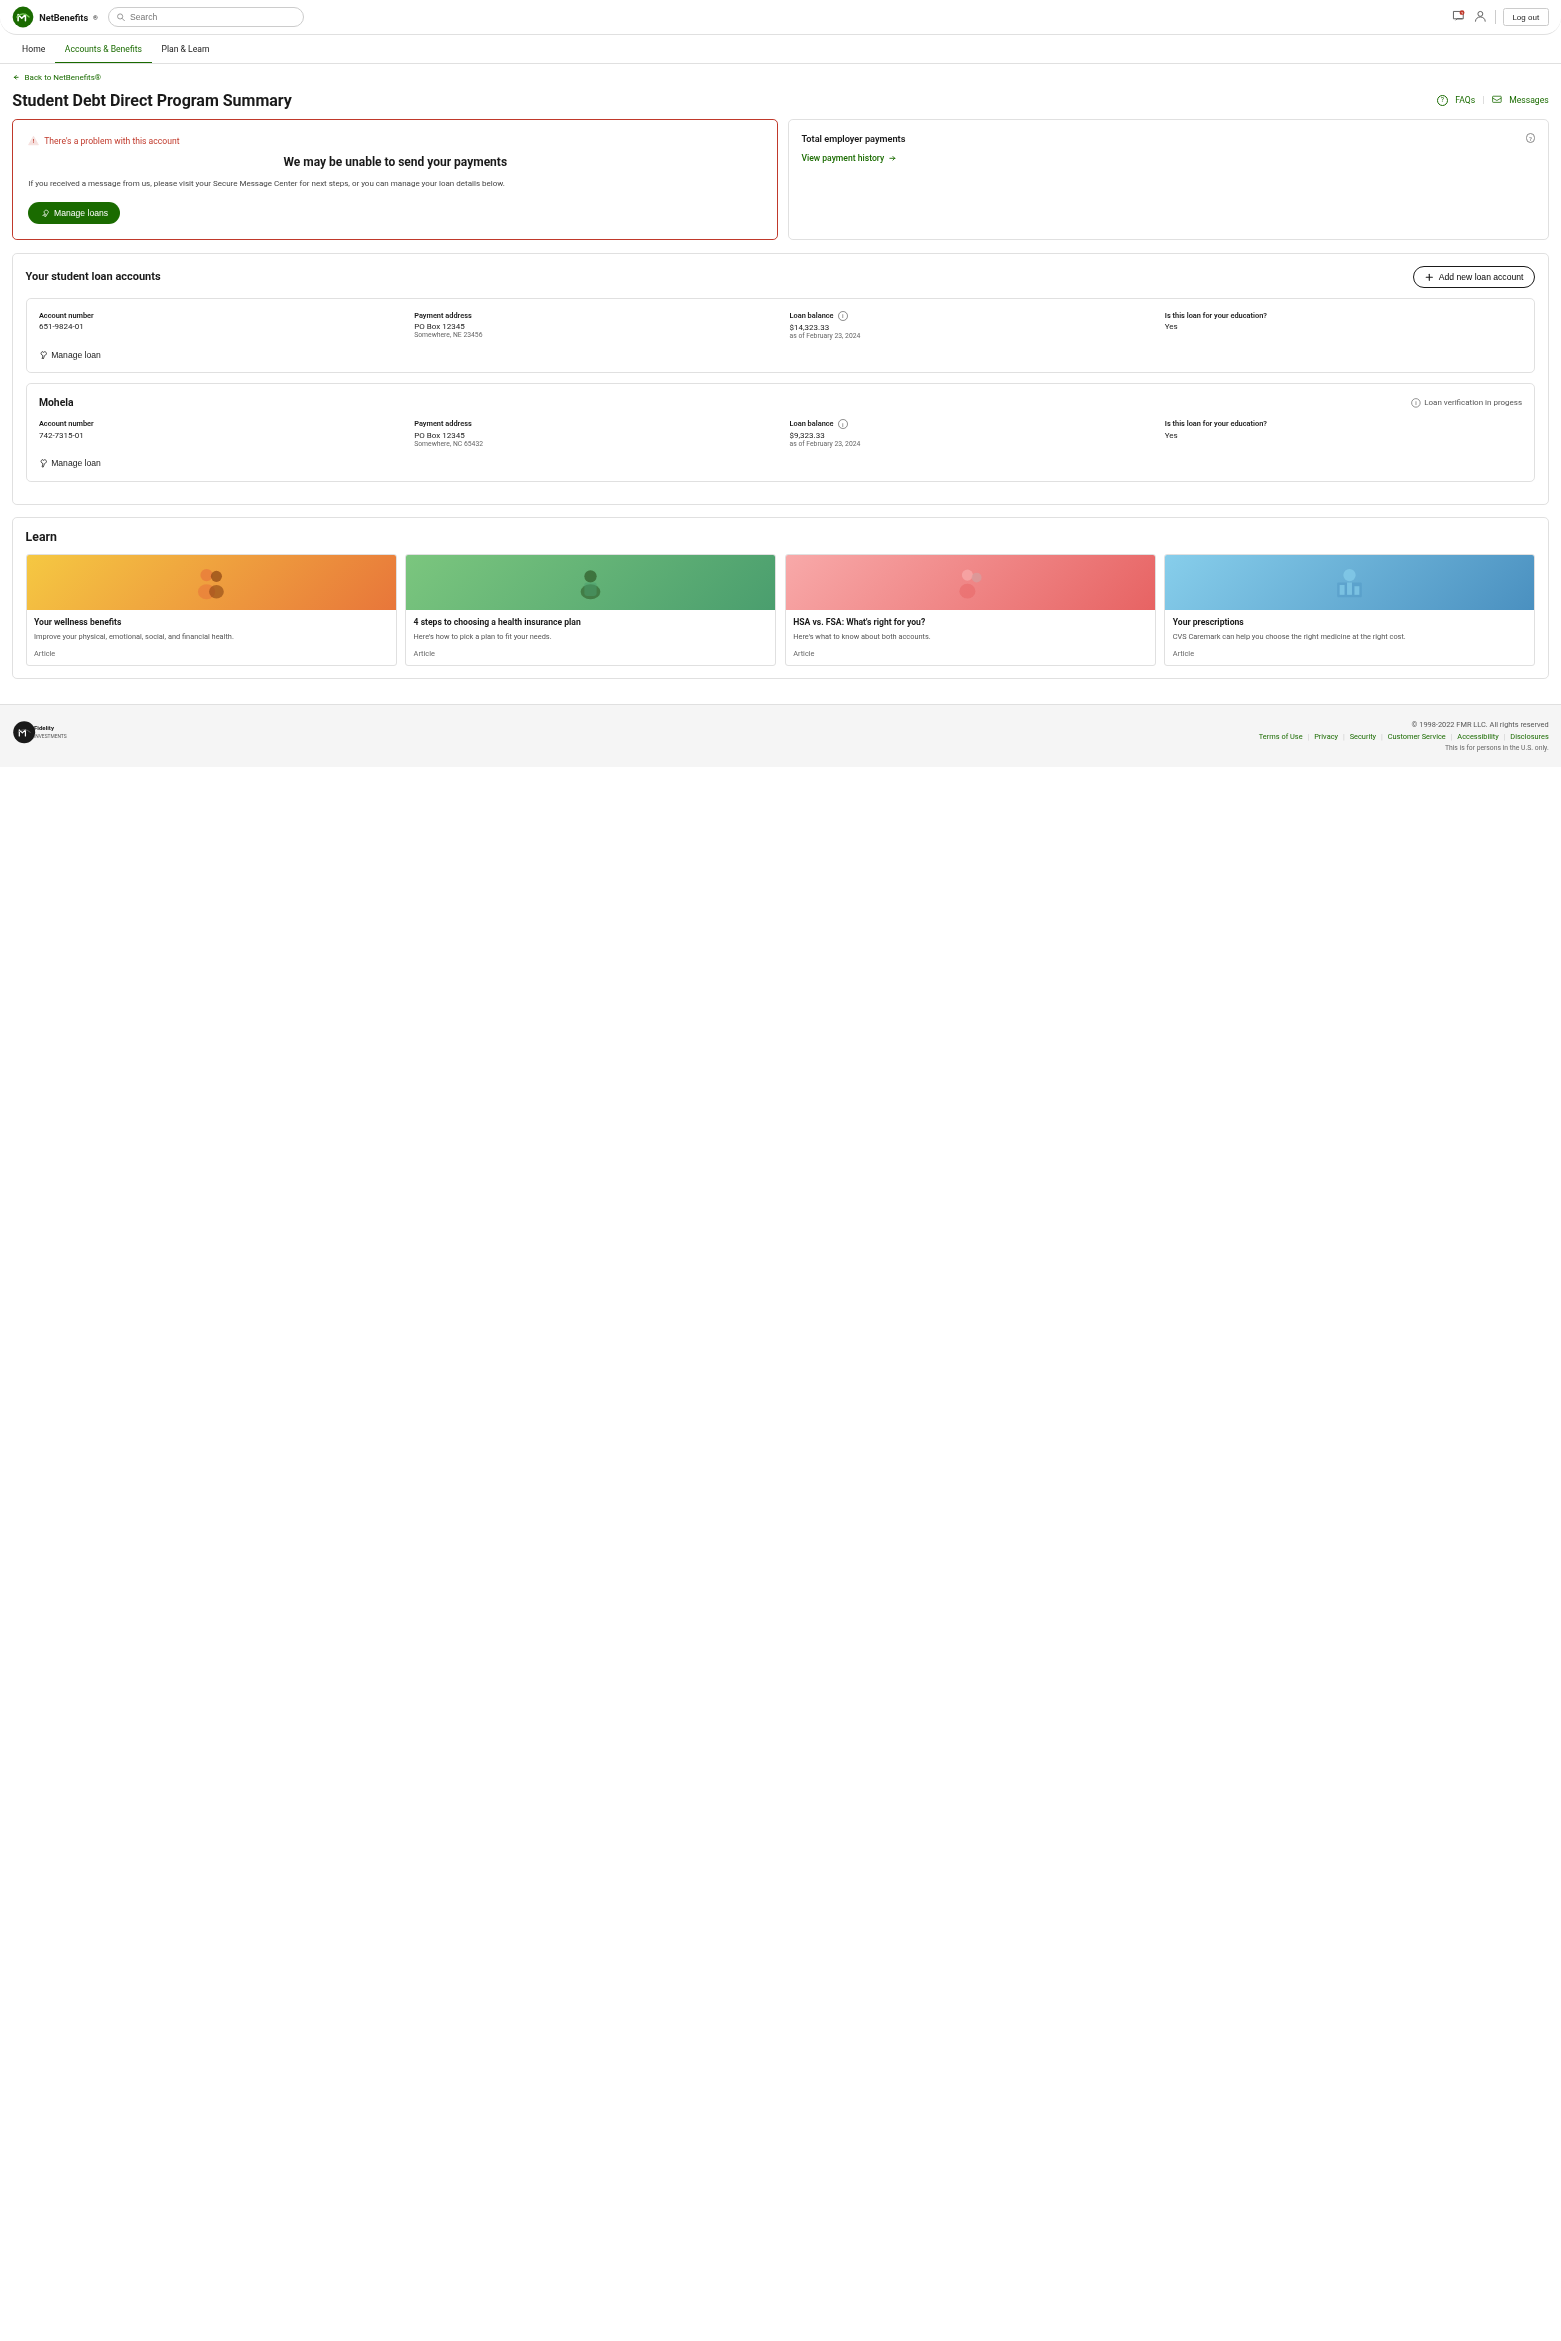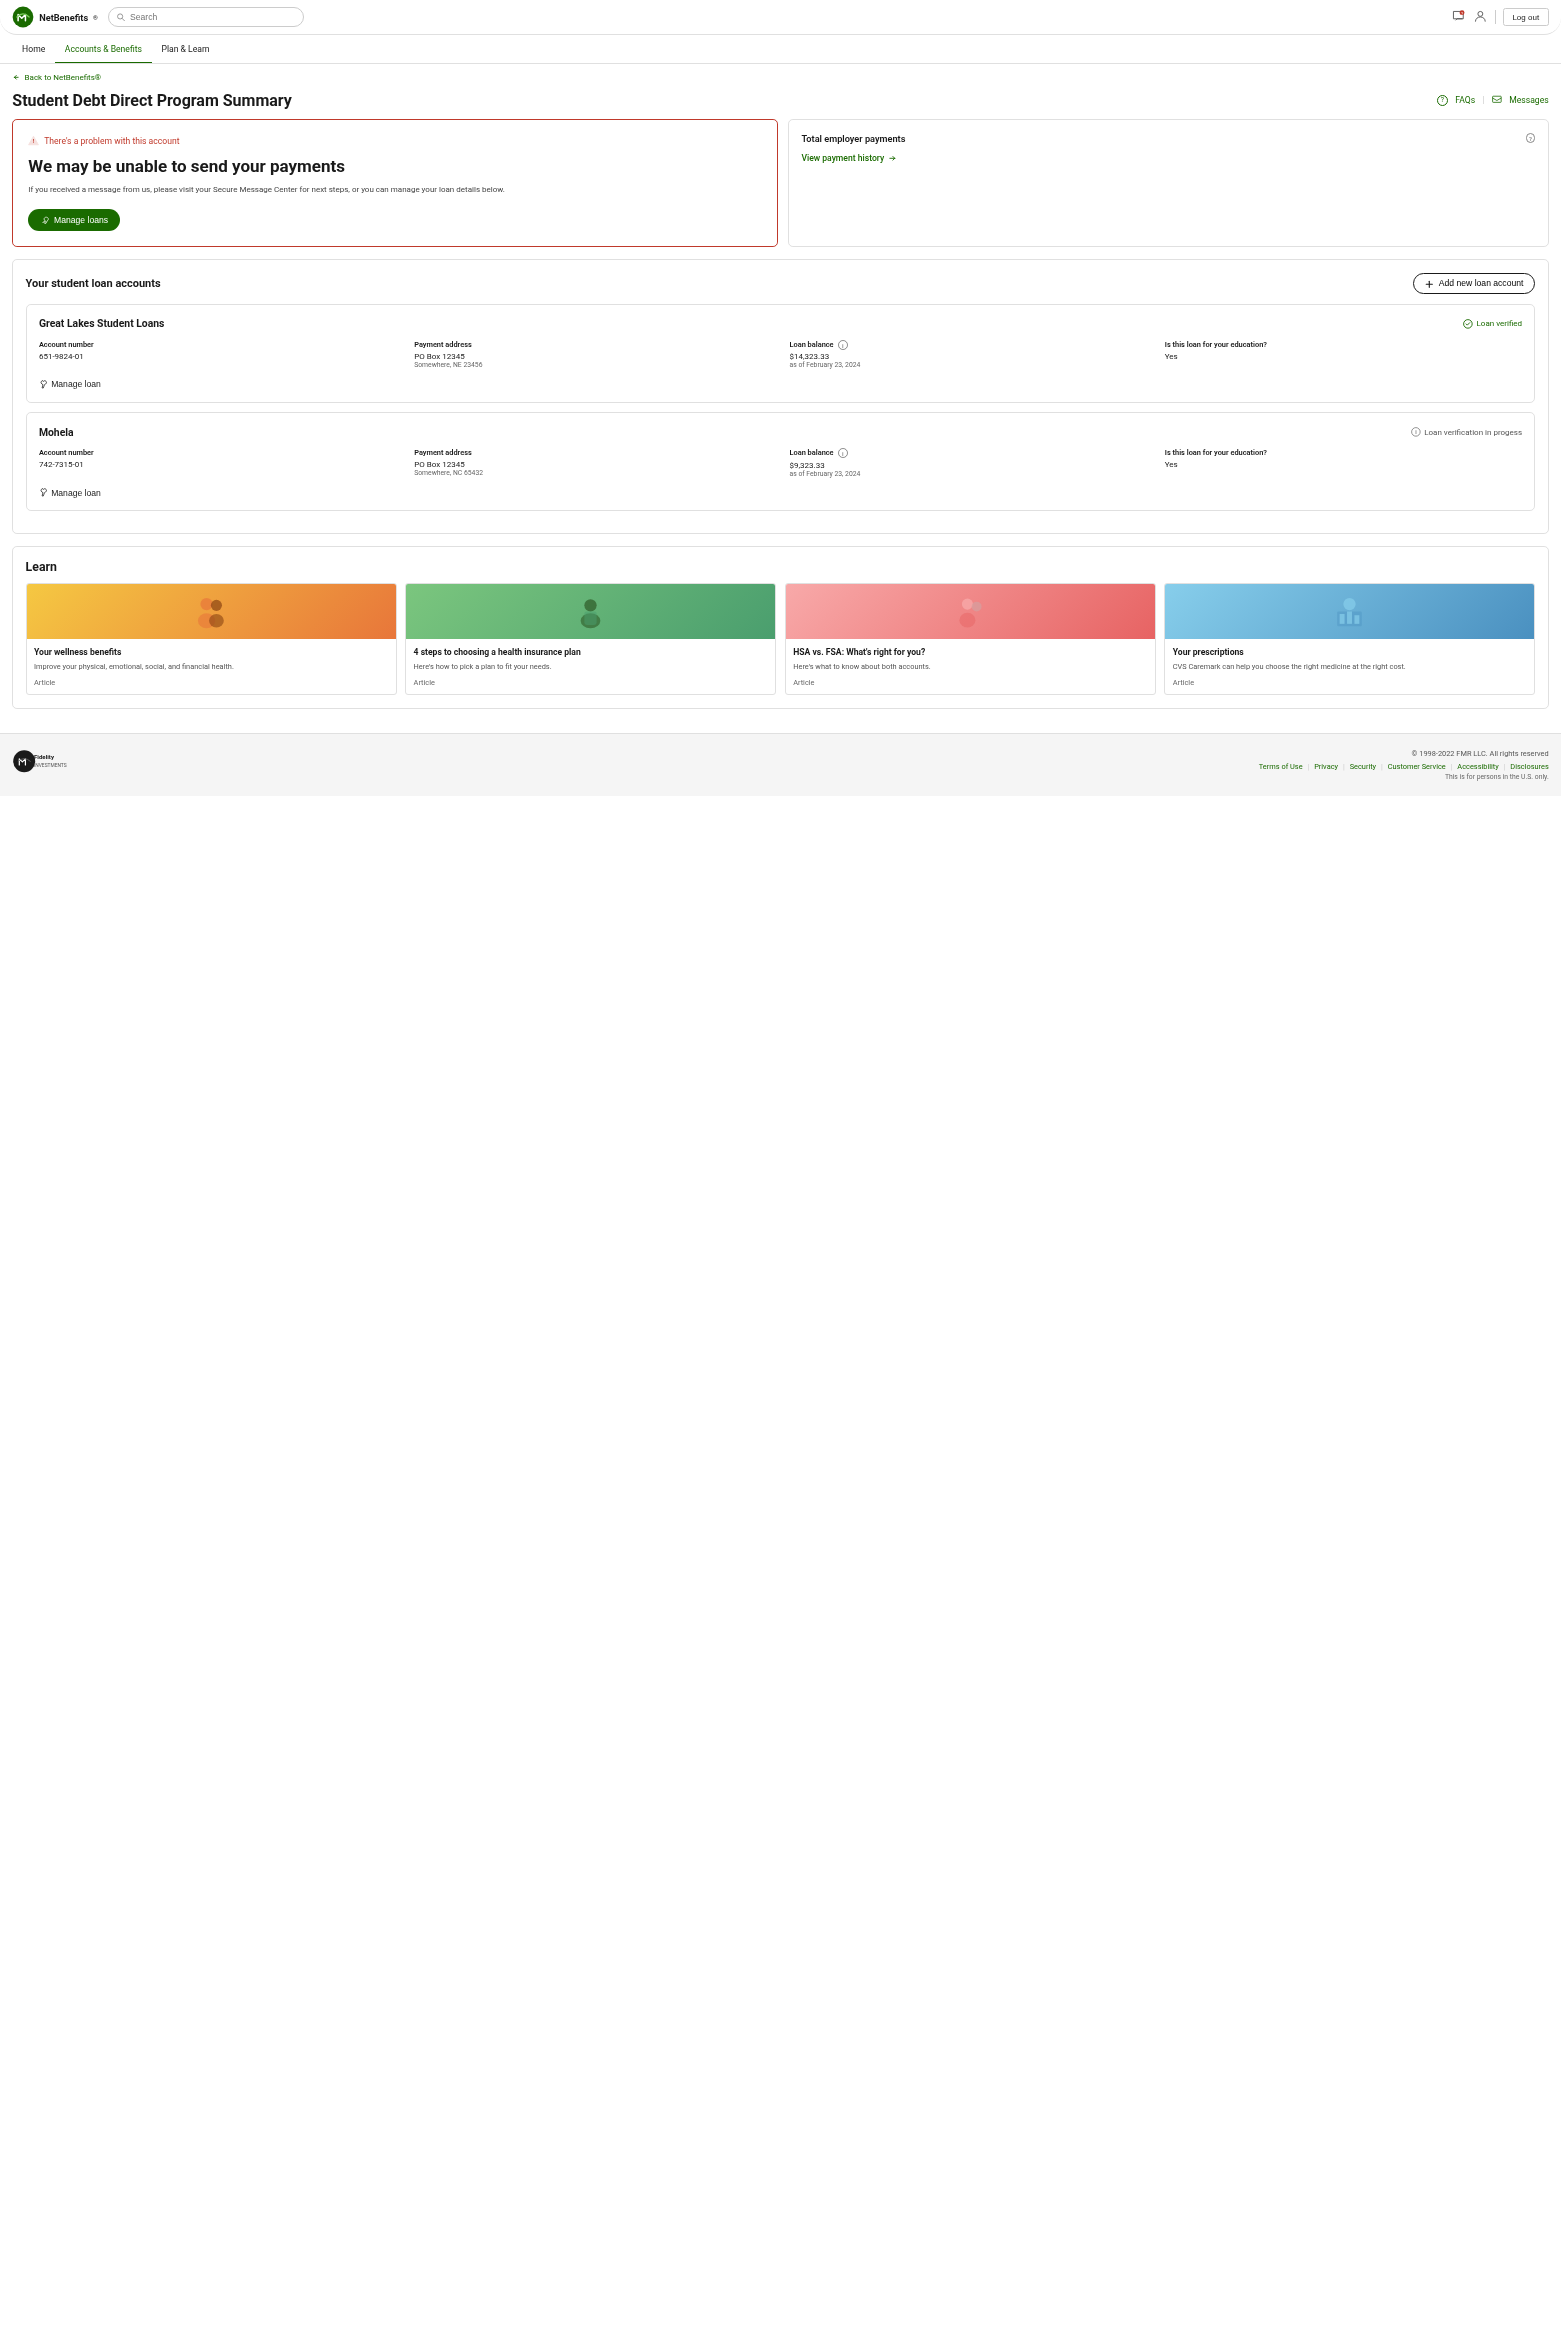--- a/index.html
+++ b/index.html
@@ -32,21 +32,21 @@
 
     
     .main { padding: 0 12.3px 12.3px 12.3px; }
 
     
     .top-cards { display: flex; gap: 9.8px; margin-bottom: 12.3px; }
 
     
     .alert-card { flex: 1; border: 0.9px solid #c0392b; border-radius: 4.9px; padding: 15px; }
     .alert-header { display: flex; align-items: center; gap: 4.9px; color: #c0392b; font-size: 8.6px; margin-bottom: 8.6px; }
-    .alert-title { font-size: 17px; font-weight: 700; line-height: 1.3; margin-bottom: 7.4px; color: #1a1a1a; }
+    .alert-title { font-size: 12px; font-weight: 700; line-height: 1.3; margin-bottom: 7.4px; color: #1a1a1a; text-align: center; }
     .alert-body { font-size: 8px; color: #444; margin-bottom: 12.3px; line-height: 1.5; }
     .manage-loans-btn { background: #1a6b00; color: #fff; border: none; border-radius: 13.5px; padding: 6.1px 12.3px; font-size: 8.6px; cursor: pointer; display: flex; align-items: center; gap: 4.9px; font-weight: 500; }
 
     
     .payments-card { flex: 1; border: 0.6px solid #e0e0e0; border-radius: 4.9px; padding: 12.3px; }
     .payments-header { display: flex; align-items: center; justify-content: space-between; font-size: 9.2px; font-weight: 600; margin-bottom: 9.8px; }
     .payments-body { display: flex; align-items: center; gap: 14.7px; }
     .donut-container { position: relative; width: 68px; height: 68px; }
     .donut-container svg { width: 68px; height: 68px; }
     .donut-center-text { position: absolute; top: 50%; left: 50%; transform: translate(-50%, -50%); font-size: 9.8px; font-weight: 700; color: #1a1a1a; }
@@ -213,30 +213,20 @@
       <button class="add-loan-btn">
         <svg width="8.6" height="8.6" viewBox="0 0 14 14">
           <line x1="7" y1="2" x2="7" y2="12" stroke="#1a1a1a" stroke-width="1.8" stroke-linecap="round"></line>
           <line x1="2" y1="7" x2="12" y2="7" stroke="#1a1a1a" stroke-width="1.8" stroke-linecap="round"></line>
         </svg>
         <span>Add new loan account</span>
       </button>
     </div>
 
     <div class="loan-card">
-      <div class="loan-card-header">
-        <div class="loan-card-name">Great Lakes Student Loans</div>
-        <div class="loan-verified">
-          <svg width="9.8" height="9.8" viewBox="0 0 16 16">
-            <circle cx="8" cy="8" r="7" fill="none" stroke="#1a6b00" stroke-width="1.5"></circle>
-            <path d="M5 8l2 2 4-4" fill="none" stroke="#1a6b00" stroke-width="1.5" stroke-linecap="round" stroke-linejoin="round"></path>
-          </svg>
-          <span>Loan verified</span>
-        </div>
-      </div>
       <div class="loan-details">
         <div class="loan-detail-col">
           <label>Account number</label>
           <div class="value">651-9824-01</div>
         </div>
         <div class="loan-detail-col">
           <label>Payment address</label>
           <div class="value">PO Box 12345</div>
           <div class="sub-value">Somewhere, NE 23456</div>
         </div>

